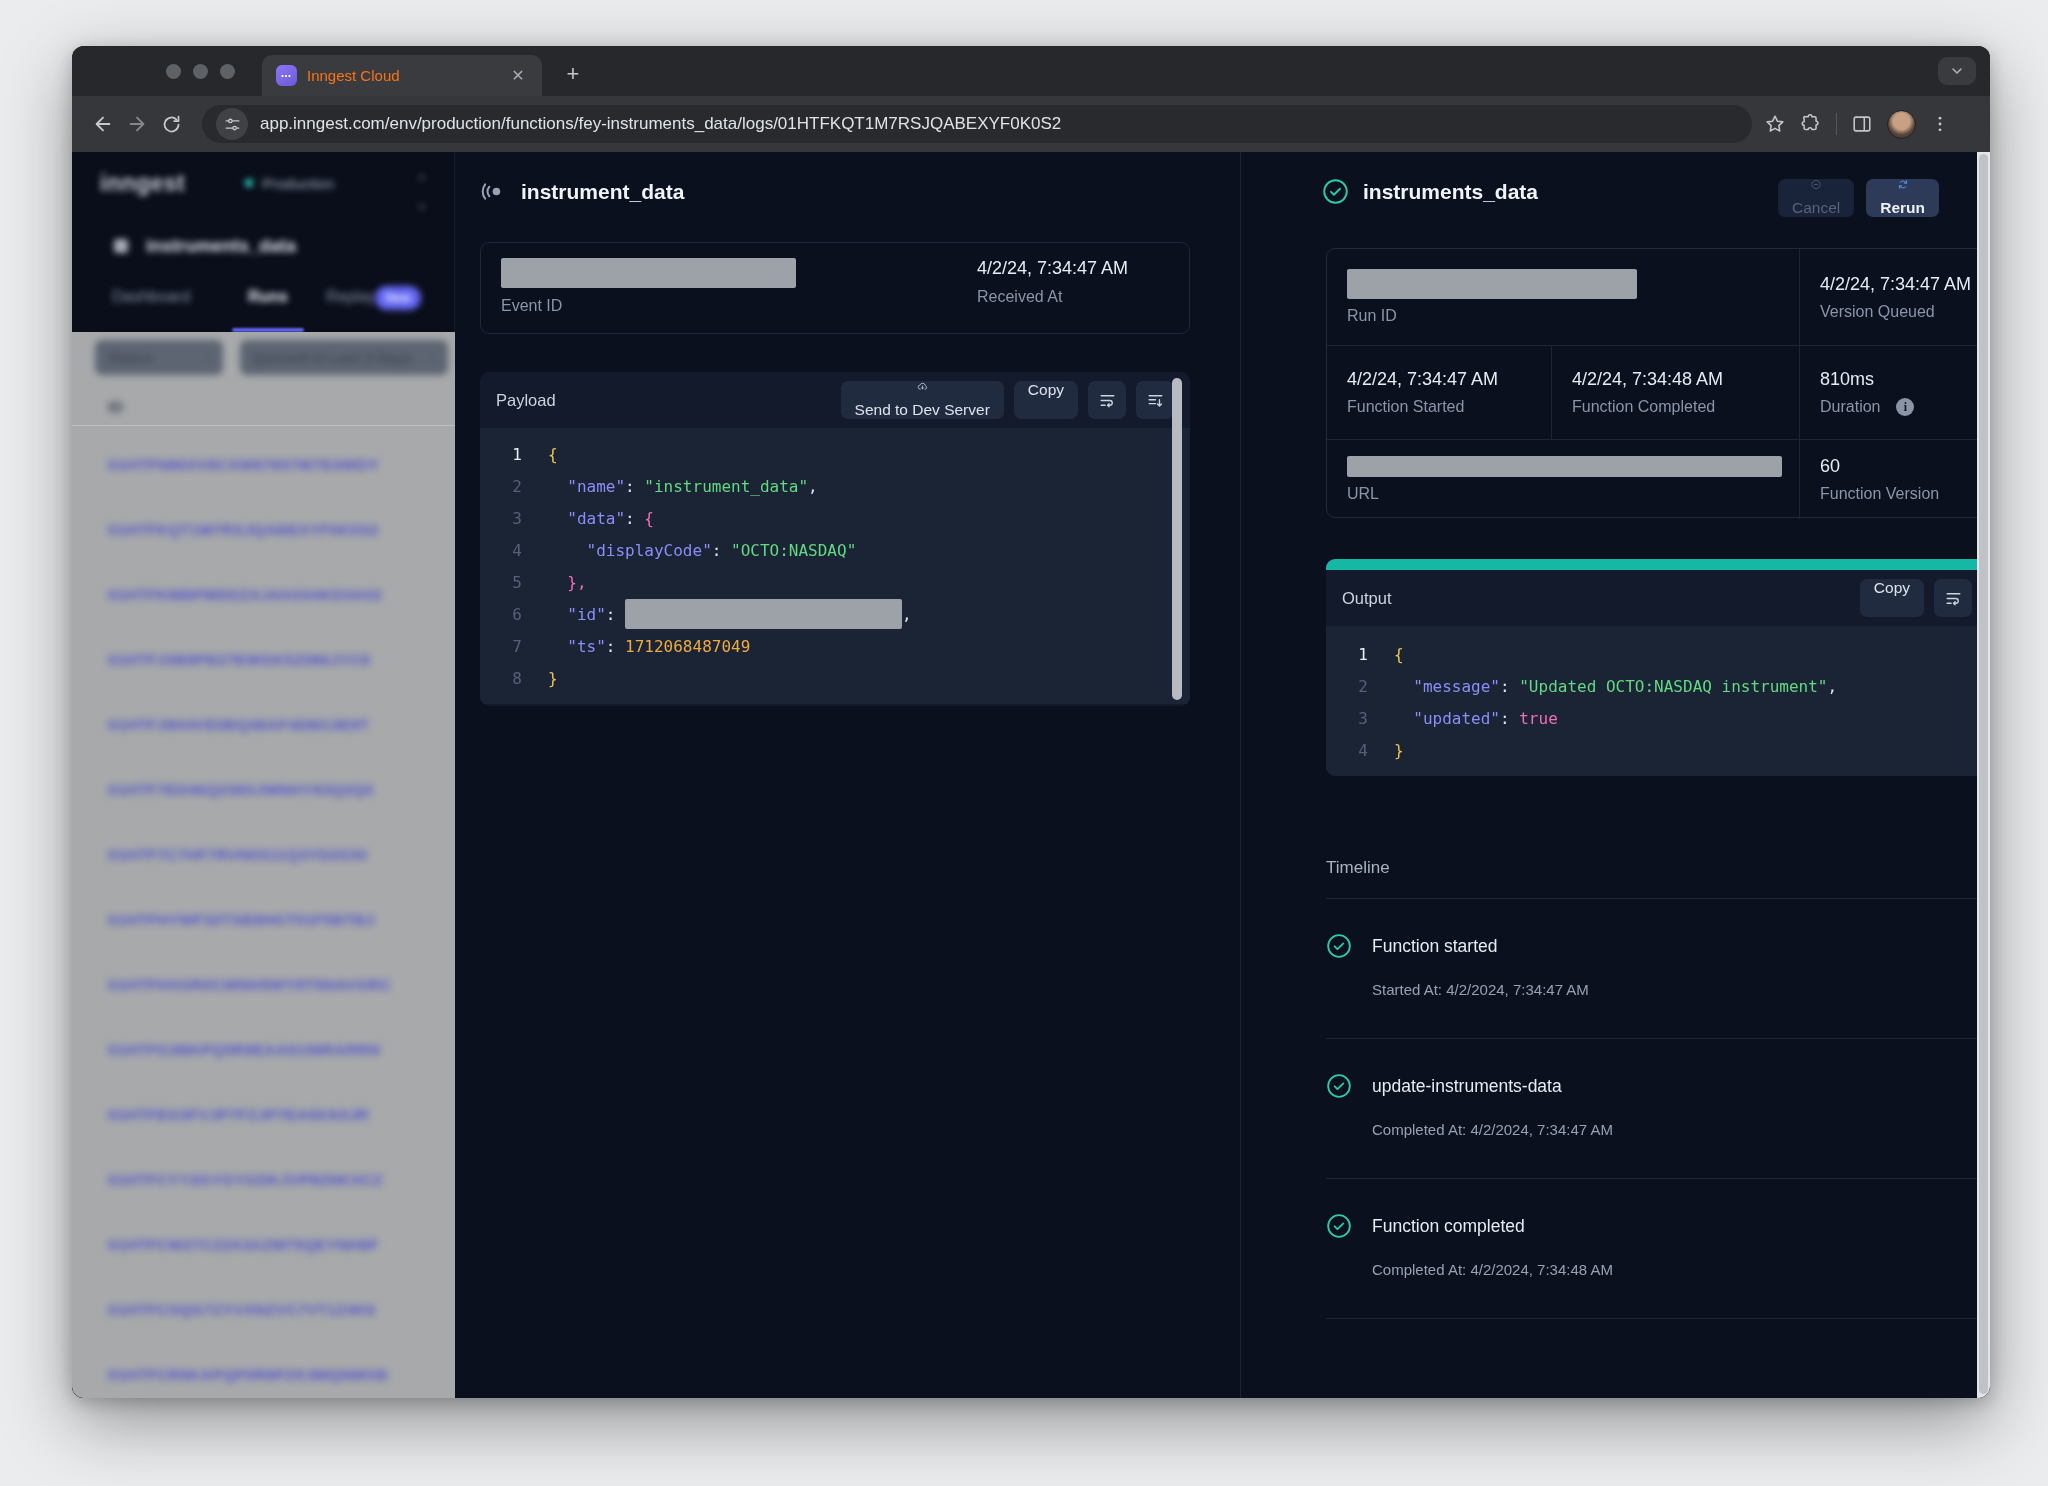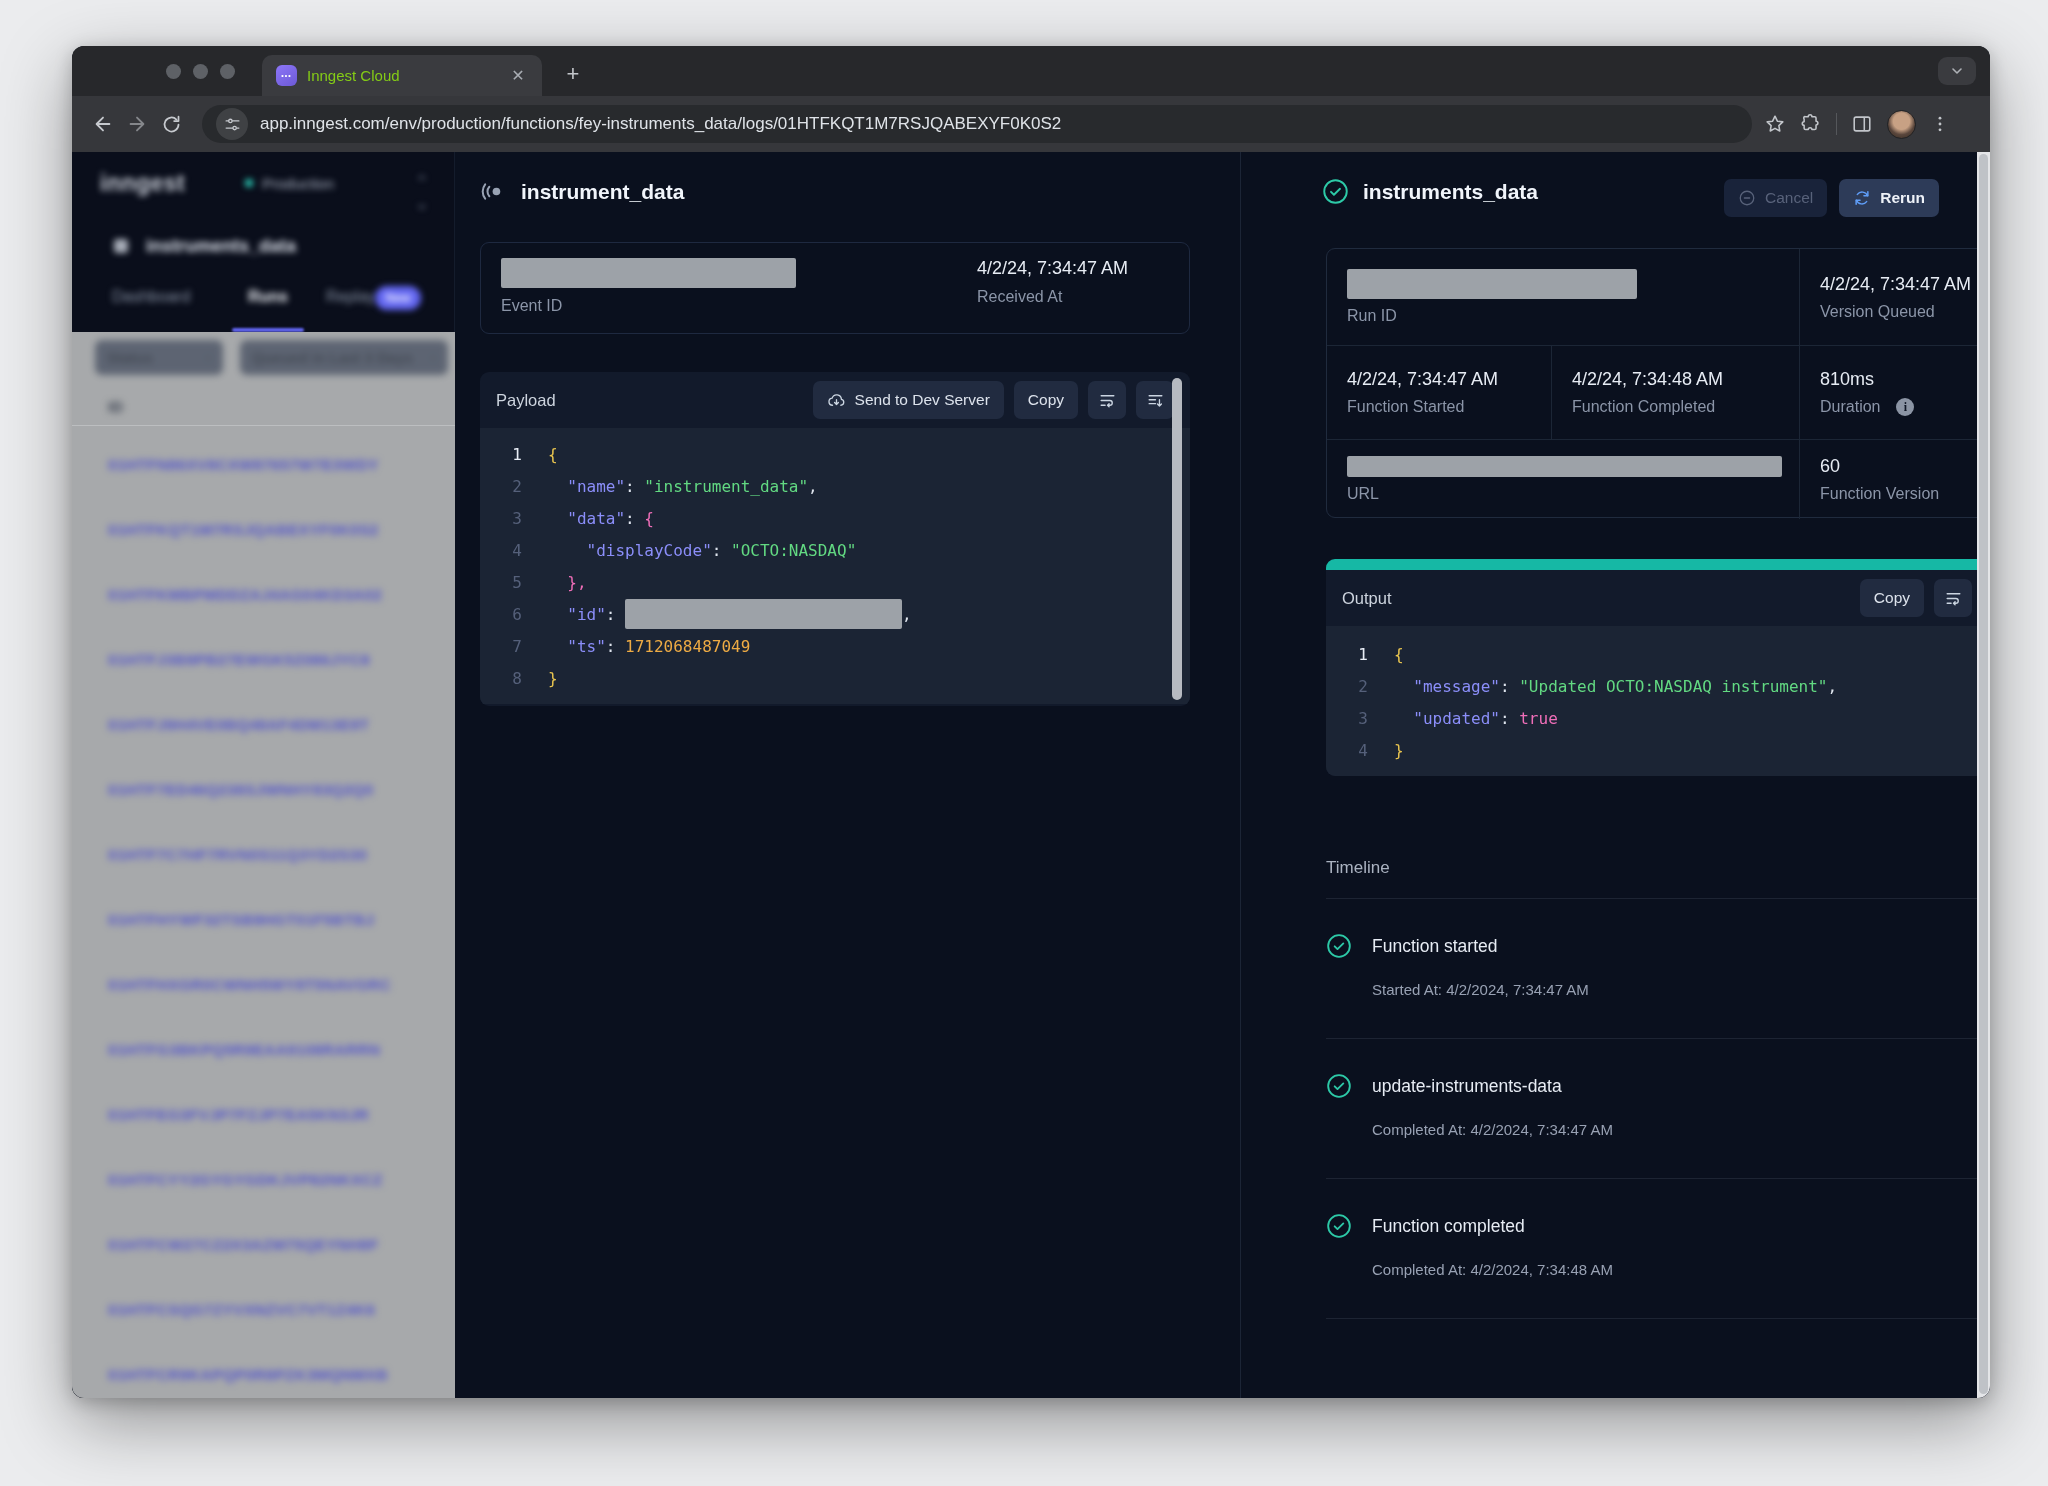--- a/index.html
+++ b/index.html
@@ -10,21 +10,21 @@
   .window { position:absolute; left:72px; top:46px; width:1918px; height:1352px; border-radius:12px; overflow:hidden;
             background:#0a101e; box-shadow:0 24px 70px rgba(0,0,0,.38), 0 4px 18px rgba(0,0,0,.22); }
 
   .tabstrip { position:absolute; left:0; top:0; width:100%; height:50px; background:#27282b; }
   .traffic { position:absolute; top:18px; width:15px; height:15px; border-radius:50%; background:#5e6166; }
   .t1{left:94px}.t2{left:121px}.t3{left:148px}
   .tab { position:absolute; left:190px; top:9px; width:280px; height:41px; background:#3a3b3f; border-radius:10px 10px 0 0;
          display:flex; align-items:center; padding:0 14px; gap:10px; }
   .favicon { width:21px; height:21px; border-radius:6px; background:linear-gradient(145deg,#8d76f8,#6c59d6);
              display:flex; align-items:center; justify-content:center; color:#fff; font-size:7px; letter-spacing:1px; font-weight:bold; }
-  .tab-title { color:#84cc16; font-size:15px; flex:1; white-space:nowrap; overflow:hidden; }
+  .tab-title { color:#f97316; font-size:15px; flex:1; white-space:nowrap; overflow:hidden; }
   .tab-close { color:#a8acb2; font-size:16px; width:20px; height:20px; display:flex; align-items:center; justify-content:center; border-radius:50%; }
   .newtab { position:absolute; left:486px; top:13px; width:30px; height:30px; color:#c2c5ca; font-size:22px; font-weight:300;
             display:flex; align-items:center; justify-content:center; border-radius:50%; }
   .tab-overflow { position:absolute; right:14px; top:11px; width:38px; height:28px; border-radius:9px; background:#3a3b3f;
                   display:flex; align-items:center; justify-content:center; }
 
   .toolbar { position:absolute; left:0; top:50px; width:100%; height:56px; background:#36373b; display:flex; align-items:center; }
   .navicon { width:34px; height:34px; display:flex; align-items:center; justify-content:center; border-radius:50%; flex:0 0 auto; }
   .back{margin-left:14px} .fwd{opacity:.55} .reload{}
   .omnibox { margin-left:14px; width:1550px; height:38px; background:#282a2d; border-radius:19px; display:flex; align-items:center; padding:0 14px; gap:12px; }
@@ -84,21 +84,21 @@
   .redact-bar { background:#9da2a8; border-radius:2px; }
   .ec-bar { width:295px; height:30px; }
   .field-label { color:#8b95a8; font-size:16px; }
   .field-value { color:#e7ecf4; font-size:18px; font-weight:500; }
   .ec-right { flex:1; padding:15px 4px; display:flex; flex-direction:column; gap:9px; }
 
   .payload-card { position:absolute; left:24px; top:220px; width:710px; height:334px; border-radius:9px; overflow:hidden; background:#121a2b; }
   .card-toolbar { height:56px; display:flex; align-items:center; padding:0 16px; }
   .card-toolbar-title { color:#cdd4de; font-size:16.5px; flex:1; }
   .btn { background:#212b40; border:none; border-radius:7px; height:38px; color:#dde3ec; font-size:15.5px;
-         font-family:"Liberation Sans",sans-serif; display:flex; align-items:center; gap:9px; padding:0 14px; cursor:pointer; }
+         font-family:"Liberation Sans",sans-serif; display:flex; align-items:center; gap:9px; padding:0 14px; cursor:pointer;flex-direction:column; }
   .icon-btn { width:38px; padding:0; justify-content:center; }
   .toolbar-btns { display:flex; gap:10px; }
   .code-block { position:relative; background:#1b2434; padding:10px 0 8px 0; min-height:276px; }
   .code-line { display:flex; height:32px; align-items:center; font-family:"DejaVu Sans Mono", monospace; font-size:16px; }
   .ln { width:42px; text-align:right; color:#55607a; flex:0 0 auto; margin-right:26px; }
   .ln-bright { color:#e8edf5; }
   .code-body { white-space:pre; display:flex; align-items:center; }
   .tk-key{color:#8b8ef9} .tk-str{color:#62d982} .tk-num{color:#eeab44} .tk-bool{color:#ef6eb8}
   .tk-b1{color:#e8c44f} .tk-b2{color:#ef6eb8} .tk-pl{color:#dfe5ee}
   .code-redact { display:inline-block; width:277px; height:30px; background:#9da2a8; border-radius:2px; vertical-align:middle; }

